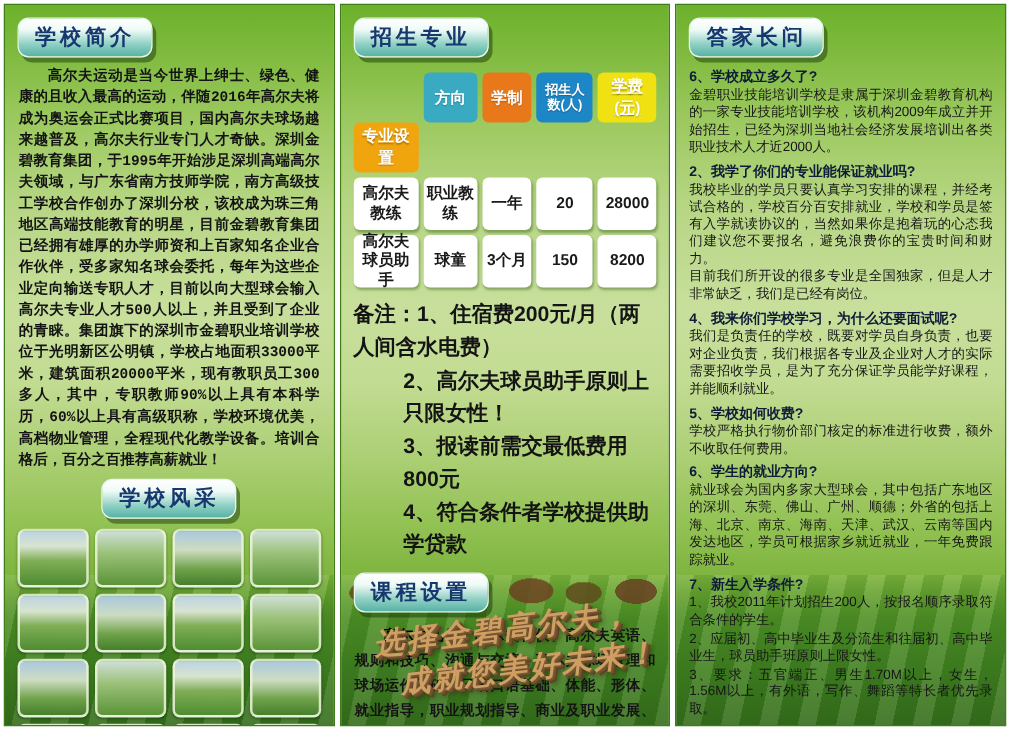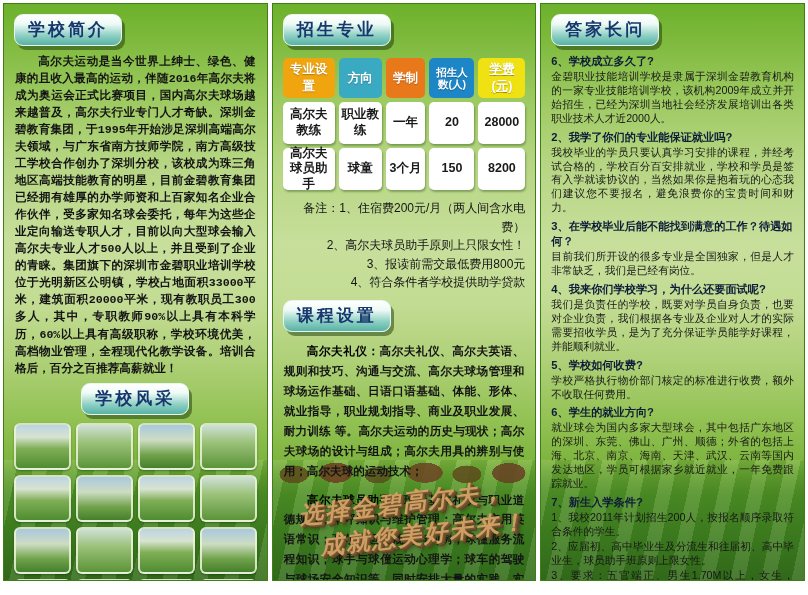--- a/index.html
+++ b/index.html
@@ -52,26 +52,26 @@
   .photo:nth-child(n+13){ background:linear-gradient(180deg,#c5d4de 0%,#d9d9c8 45%,#a8a98a 70%,#6f8f4e 100%); }
 
   
   .enroll-table { margin-top:12px; display:grid;
     grid-template-columns:1.16fr .95fr .88fr 1fr 1.04fr; gap:4px; }
   .cell { border-radius:5px; display:flex; align-items:center; justify-content:center;
     text-align:center; padding:2px; }
   .cell.head { height:40px; color:#ffffff; font-weight:bold; font-size:12.5px;
     text-shadow:0 1px 1px rgba(0,0,0,.25); }
   .cell.head.hc3 { font-size:10.5px; line-height:1.15; }
-  .hc0{ background:#f0a50e; } .hc1{ background:#3aaac2; } .hc2{ background:#e8781a; }
+  .hc0{ background:#f0a50e;margin-top:40px; } .hc1{ background:#3aaac2; } .hc2{ background:#e8781a; }
   .hc3{ background:#1d86c6; } .hc4{ background:#f0e112;text-decoration:underline; }
   .cell.body { height:42px; background:#ffffff; color:#1a1a1a; font-weight:bold;
     font-size:12.5px; line-height:1.25; box-shadow:1px 2px 2px rgba(20,60,10,.35); }
 
-  .notes { margin-top:9px; font-size:12px; font-weight:normal; color:#141414; line-height:1.55;text-align:right; }
+  .notes { margin-top:9px; font-size:17px; font-weight:bold; color:#141414; line-height:1.55; }
   .note-line.indent { padding-left:40px; }
 
   .course-para { margin:9px 1px 0; font-size:11.6px; font-weight:bold; color:#141414;
     line-height:1.72; text-align:justify; text-indent:2em; }
   .course-lead { color:#000000; }
 
   .slogan { position:absolute; z-index:4; left:0; right:0; bottom:28px; text-align:center;
     transform:rotate(-7deg); font-weight:bold; font-style:italic; color:#cf9e63;
     text-shadow:1px 1px 0 #7a5a33, 2px 2px 0 #6e4f2c, 3px 3px 0 #5c4225, 4px 4px 4px rgba(30,20,5,.55);
     letter-spacing:2px; }
@@ -181,21 +181,20 @@
         <span class="section-header">答家长问</span>
       </div>
 
       <div class="qa-list">
         <div class="qa-q">6、学校成立多久了?</div>
         <div class="qa-a">金碧职业技能培训学校是隶属于深圳金碧教育机构的一家专业技能培训学校，该机构2009年成立并开始招生，已经为深圳当地社会经济发展培训出各类职业技术人才近2000人。</div>
 
         <div class="qa-q">2、我学了你们的专业能保证就业吗?</div>
         <div class="qa-a">我校毕业的学员只要认真学习安排的课程，并经考试合格的，学校百分百安排就业，学校和学员是签有入学就读协议的，当然如果你是抱着玩的心态我们建议您不要报名，避免浪费你的宝贵时间和财力。</div>
 
-        <div class="qa-q">3、在学校毕业后能不能找到满意的工作？待遇如何？</div>
         <div class="qa-a">目前我们所开设的很多专业是全国独家，但是人才非常缺乏，我们是已经有岗位。</div>
 
         <div class="qa-q">4、我来你们学校学习，为什么还要面试呢?</div>
         <div class="qa-a">我们是负责任的学校，既要对学员自身负责，也要对企业负责，我们根据各专业及企业对人才的实际需要招收学员，是为了充分保证学员能学好课程，并能顺利就业。</div>
 
         <div class="qa-q">5、学校如何收费?</div>
         <div class="qa-a">学校严格执行物价部门核定的标准进行收费，额外不收取任何费用。</div>
 
         <div class="qa-q">6、学生的就业方向?</div>
         <div class="qa-a">就业球会为国内多家大型球会，其中包括广东地区的深圳、东莞、佛山、广州、顺德；外省的包括上海、北京、南京、海南、天津、武汉、云南等国内发达地区，学员可根据家乡就近就业，一年免费跟踪就业。</div>

